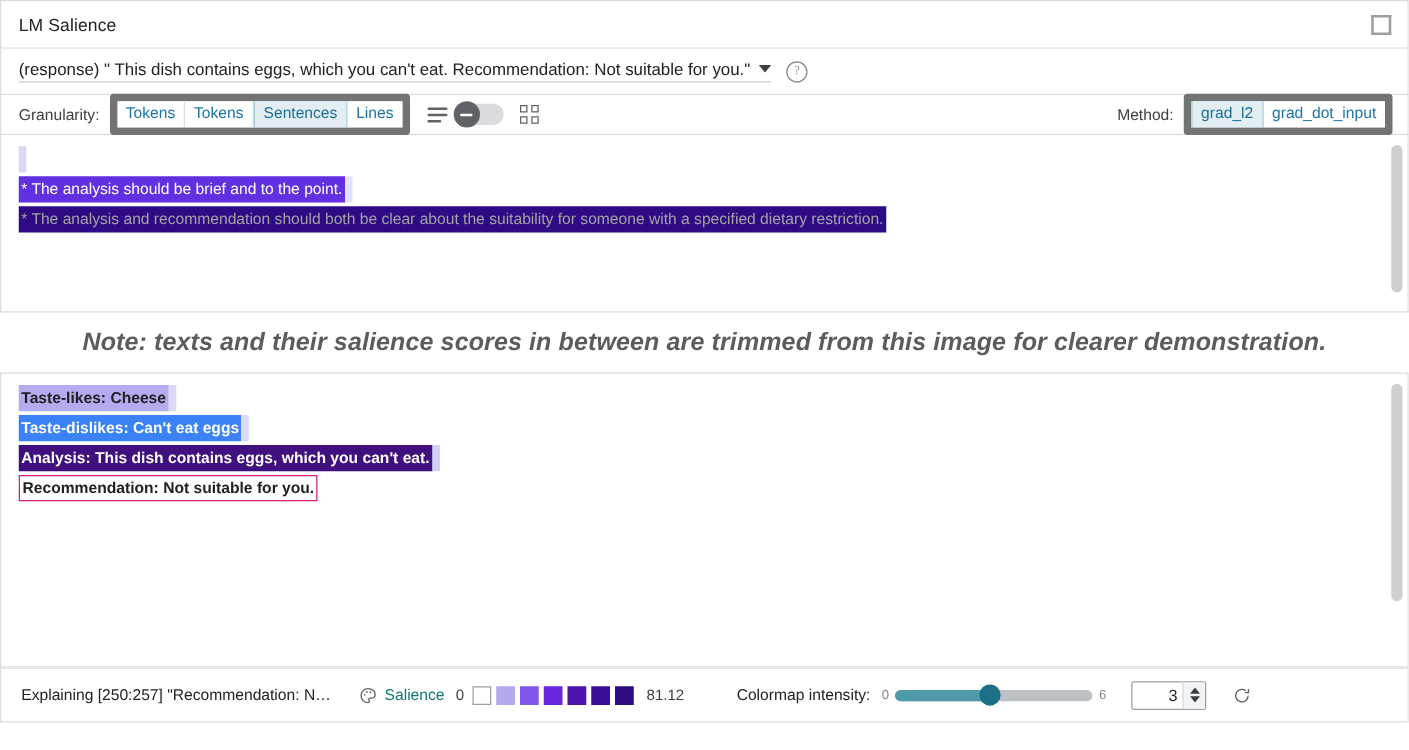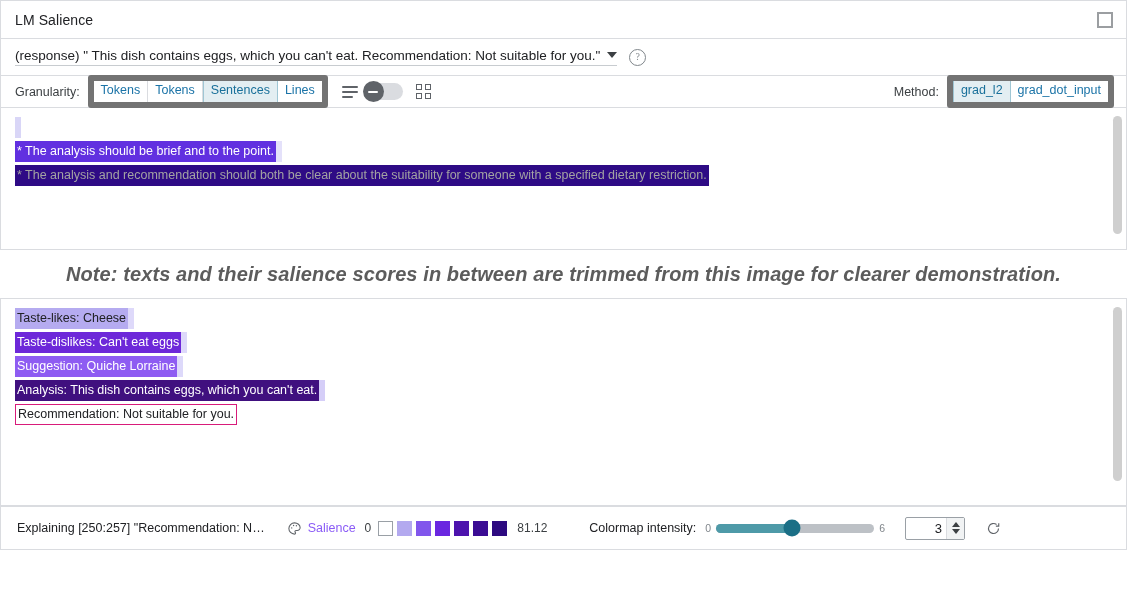--- a/index.html
+++ b/index.html
@@ -204,21 +204,21 @@
   
   .pane {
     border: 1px solid #dadce0;
     border-top: none;
     box-sizing: border-box;
     position: relative;
     background: #fff;
     overflow: hidden;
   }
   .pane-top { height: 142px; }
-  .pane-bottom { height: 208px; border-top: 1px solid #dadce0; }
+  .pane-bottom { height: 236px; border-top: 1px solid #dadce0; font-weight: bold; }
 
   .pane-inner {
     padding: 9px 0 0 14px;
   }
   .srow {
     display: flex;
     align-items: stretch;
     margin-bottom: 3px;
     height: 21px;
   }
@@ -269,21 +269,21 @@
     font-size: 12.5px;
     color: #202124;
     white-space: nowrap;
     max-width: 300px;
     overflow: hidden;
     text-overflow: ellipsis;
   }
   .palette-icon { margin-left: 22px; display:flex; align-items:center; }
   .foot-label {
     font-size: 12.5px;
-    color: #8b5cf6;
+    color: #0f766e;
     margin-left: 6px;
   }
   .legend {
     display: flex;
     align-items: center;
     gap: 4px;
     margin-left: 9px;
   }
   .legend .sw {
     width: 15px; height: 15px;
@@ -456,28 +456,24 @@
 
   <div class="pane pane-bottom">
     <div class="pane-inner">
 
       <div class="srow">
         <span class="chunk" style="background: rgb(181, 171, 240); color: rgb(32, 33, 36);">Taste-likes: Cheese</span>
         <span class="sep" style="background: rgb(222, 217, 250);"></span>
       </div>
 
       <div class="srow">
-        <span class="chunk" style="background: #6d28d9; color: rgb(255, 255, 255);">Taste-dislikes: Can't eat eggs</span>
+        <span class="chunk" style="background: #3b82f6; color: rgb(255, 255, 255);">Taste-dislikes: Can't eat eggs</span>
         <span class="sep" style="background: rgb(221, 216, 250);"></span>
       </div>
 
-      <div class="srow">
-        <span class="chunk" style="background: rgb(142, 92, 242); color: rgb(255, 255, 255);">Suggestion: Quiche Lorraine</span>
-        <span class="sep" style="background: rgb(221, 217, 250);"></span>
-      </div>
 
       <div class="srow">
         <span class="chunk" style="background: rgb(64, 16, 127); color: rgb(255, 255, 255);">Analysis: This dish contains eggs, which you can't eat.</span>
         <span class="sep" style="background: rgb(213, 206, 248);"></span>
       </div>
 
       <div class="srow">
         <span class="chunk" style="background: rgb(255, 255, 255); color: rgb(32, 33, 36); border: 1.5px solid rgb(216, 27, 122); line-height: 18px;">Recommendation: Not suitable for you.</span>
       </div>
 

